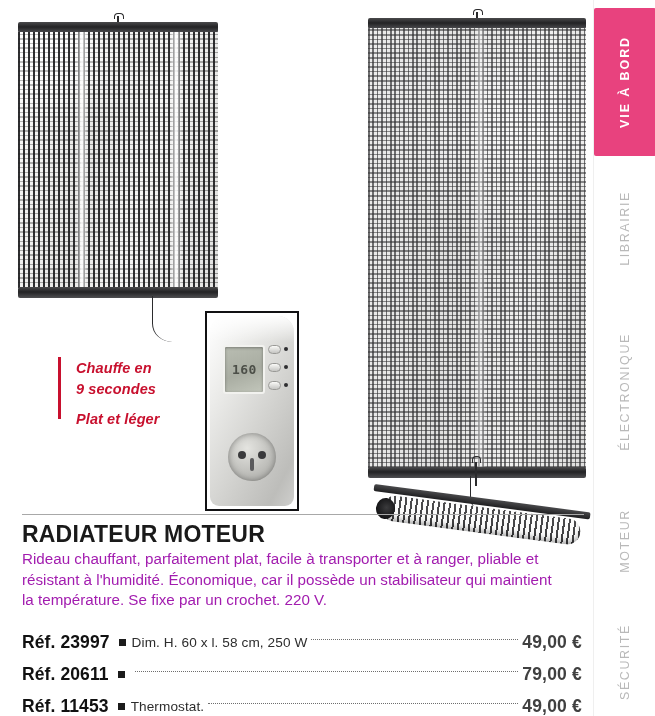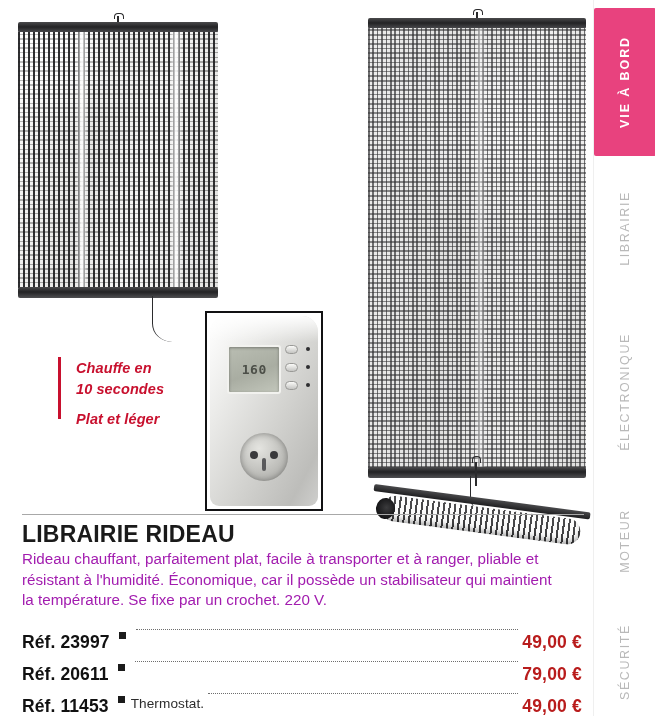--- a/index.html
+++ b/index.html
@@ -248,21 +248,21 @@
   .prod-desc {
     position:absolute;
     font-size:15.2px; line-height:20.5px;
     color:#a21caf;
     width:530px;
   }
 
   
   .prices { position:absolute; width:560px; }
   .price-row {
-    display:flex; align-items:flex-start;
+    display:flex; align-items:center;
     margin-bottom:11px;
     white-space:nowrap;
   }
   .ref {
     font-size:17.5px; font-weight:700; color:#111;
     letter-spacing:.1px;
   }
   .sq {
     display:inline-block;
     width:7px; height:7px; background:#1b1b1b;
@@ -274,21 +274,21 @@
     letter-spacing:.1px;
   }
   .leader {
     flex:1 1 auto;
     margin:0 4px;
     border-bottom:1.6px dotted #6e6e6e;
     transform:translateY(-3px);
     min-width:18px;
   }
   .amount {
-    font-size:17.5px; font-weight:700; color:#b91c1c;
+    font-size:17.5px; font-weight:700; color:#404040;
     letter-spacing:.2px;
   }
 </style>
 </head>
 <body>
 
 <div id="page">
 
   <div class="photo-area">
 
@@ -306,21 +306,21 @@
     <div class="rad" style="left:368px; top:18px; width:218px; height:460px;">
       <div class="hook"></div>
       <div class="bar top"></div>
       <div class="mesh mesh-b">
         <div class="fold" style="left:106px; opacity:.55;"></div>
       </div>
       <div class="bar bot"></div>
     </div>
     <div class="cord" style="left:470px; top:476px; width:24px; height:36px;"></div>
 
-    <div class="thermo-frame" style="left:205px; top:311px; width:118px; height:200px;">
+    <div class="thermo-frame" style="left:205px; top:311px; width:94px; height:200px;">
       <div class="thermo-body">
         <div class="lcd">
           <span class="lcd-text">160</span>
         </div>
         <div class="knobs">
           <div class="knob" style="top:2px;"></div>
           <div class="knob-dot" style="top:4px;"></div>
           <div class="knob" style="top:20px;"></div>
           <div class="knob-dot" style="top:22px;"></div>
           <div class="knob" style="top:38px;"></div>
@@ -338,37 +338,38 @@
       <div class="roll-hook"></div>
       <div class="roll-bar"></div>
       <div class="roll-tube"></div>
       <div class="roll-cap"></div>
     </div>
 
     <div class="claims" style="left:58px; top:357px; height:62px;">
       <div class="claim-rule"></div>
       <div class="claim-lines">
         <div class="claim-line">Chauffe en</div>
-        <div class="claim-line">10 secondes</div>
+        <div class="claim-line">9 secondes</div>
         <div class="claim-line gap">Plat et léger</div>
       </div>
     </div>
   </div>
 
   <div class="divider" style="left:22px; top:514px; width:562px;"></div>
 
-  <h1 class="prod-title" style="left:22px; top:521px;">LIBRAIRIE RIDEAU</h1>
+  <h1 class="prod-title" style="left:22px; top:521px;">RADIATEUR MOTEUR</h1>
 
   <p class="prod-desc" style="left:22px; top:549px;">Rideau chauffant, parfaitement plat, facile à transporter et à ranger, pliable et résistant à l'humidité. Économique, car il possède un stabilisateur qui maintient la température. Se fixe par un crochet. 220 V.</p>
 
   <div class="prices" style="left:22px; top:632px;">
 
     <div class="price-row">
       <span class="ref">Réf. 23997</span>
       <span class="sq"></span>
+      <span class="spec">Dim. H. 60 x l. 58 cm, 250 W</span>
       <span class="leader"></span>
       <span class="amount">49,00 €</span>
     </div>
 
     <div class="price-row">
       <span class="ref">Réf. 20611</span>
       <span class="sq"></span>
       <span class="leader"></span>
       <span class="amount">79,00 €</span>
     </div>

